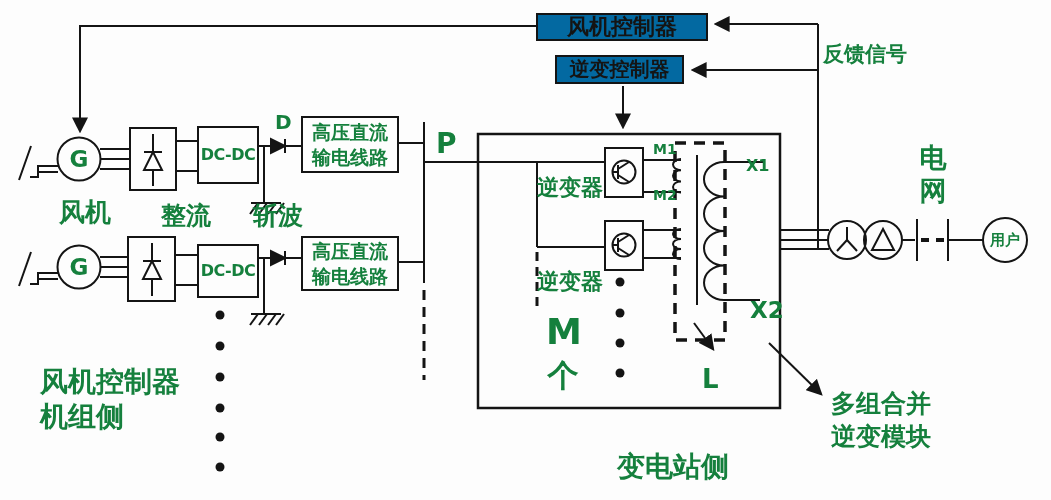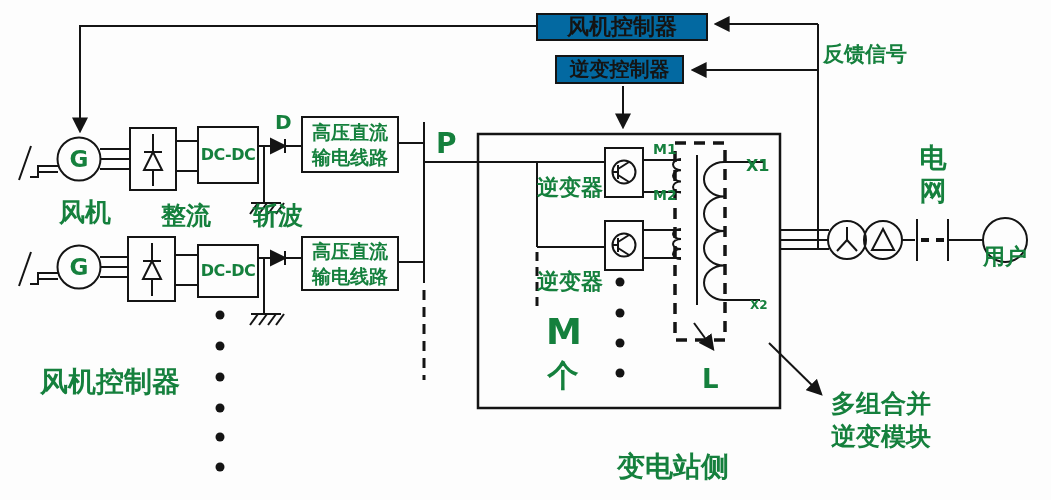--- a/index.html
+++ b/index.html
@@ -202,46 +202,47 @@
   <div class="lbl ctr" style="left:57px;top:137px;width:44px;height:44px;font-size:23px;">G</div>
   <div class="lbl ctr" style="left:57px;top:245px;width:44px;height:44px;font-size:23px;">G</div>
   <div class="lbl" style="left:59px;top:199px;font-size:26px;text-align:center;">风机</div>
   <div class="lbl" style="left:133px;top:203px;font-size:25px;margin-left:28px;">整流</div>
   <div class="lbl" style="left:209px;top:203px;font-size:25px;margin-left:44px;">斩波</div>
   <div class="lbl ctr" style="left:198px;top:127px;width:60px;height:56px;font-size:16px;letter-spacing:-0.5px;">DC-DC</div>
   <div class="lbl ctr" style="left:198px;top:245px;width:60px;height:52px;font-size:16px;letter-spacing:-0.5px;">DC-DC</div>
   <div class="lbl" style="left:275px;top:112px;font-size:20px;">D</div>
   <div class="lbl twoline" style="left:40px;top:364px;width:160px;font-size:28px;line-height:35px;">
     <span>风机控制器</span><br>
+    <span>机组侧</span>
   </div>
 
   <div class="lbl twoline ctr" style="left:303px;top:119px;width:94px;height:52px;font-size:19px;line-height:25px;">
     <span><span>高压直流</span><br>
     <span>输电线路</span></span>
   </div>
   <div class="lbl twoline ctr" style="left:303px;top:239px;width:94px;height:50px;font-size:19px;line-height:25px;">
     <span><span>高压直流</span><br>
     <span>输电线路</span></span>
   </div>
   <div class="lbl" style="left:436px;top:130px;font-size:28px;">P</div>
 
   <div class="lbl" style="left:537px;top:177px;font-size:22px;">逆变器</div>
   <div class="lbl" style="left:537px;top:271px;font-size:22px;">逆变器</div>
   <div class="lbl" style="left:653px;top:142px;font-size:14px;">M1</div>
   <div class="lbl" style="left:653px;top:188px;font-size:14px;">M2</div>
   <div class="lbl" style="left:746px;top:158px;font-size:16px;">X1</div>
-  <div class="lbl" style="left:750px;top:299px;font-size:12px;">X2</div>
+  <div class="lbl" style="left:750px;top:299px;font-size:23px;">X2</div>
   <div class="lbl ctr" style="left:546px;top:314px;width:36px;font-size:36px;">M</div>
   <div class="lbl ctr" style="left:544px;top:360px;width:38px;font-size:31px;">个</div>
   <div class="lbl" style="left:702px;top:366px;font-size:26px;">L</div>
   <div class="lbl twoline" style="left:831px;top:387px;font-size:25px;line-height:33px;text-align:left;">
     <span>多组合并</span><br>
     <span>逆变模块</span>
   </div>
   <div class="lbl" style="left:617px;top:453px;font-size:28px;">变电站侧</div>
 
   <div class="lbl twoline" style="left:914px;top:141px;width:38px;font-size:27px;line-height:33px;text-align:center;">
     <span>电</span><br>
     <span>网</span>
   </div>
-  <div class="lbl ctr" style="left:983px;top:218px;width:44px;height:44px;font-size:22px;margin-top:17px;">用户</div>
+  <div class="lbl ctr" style="left:983px;top:218px;width:44px;height:44px;font-size:15px;">用户</div>
 
 </div>
 
 </body></html>

